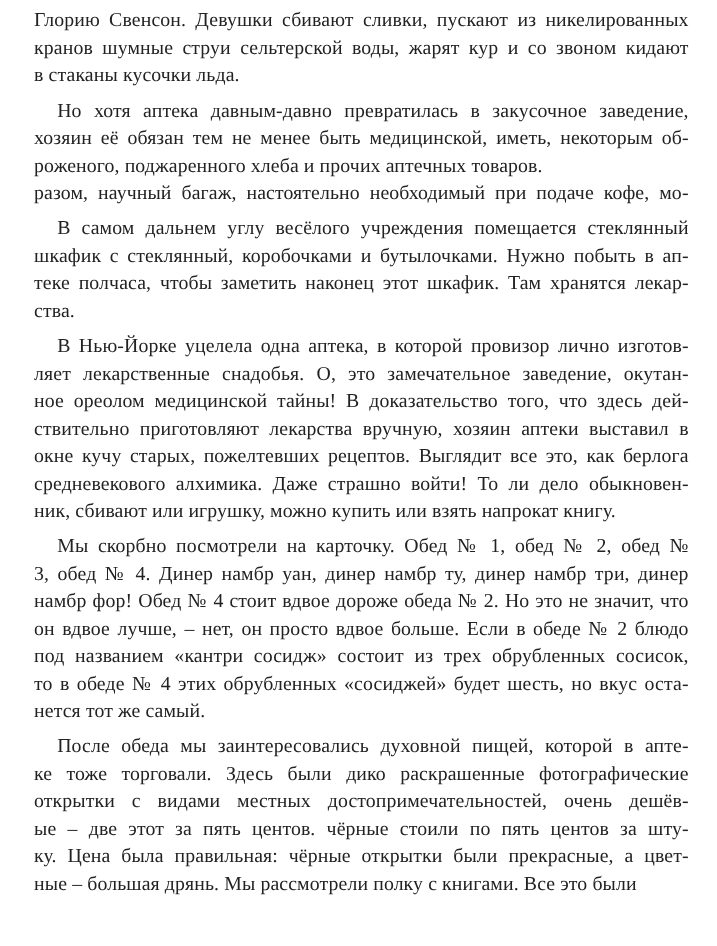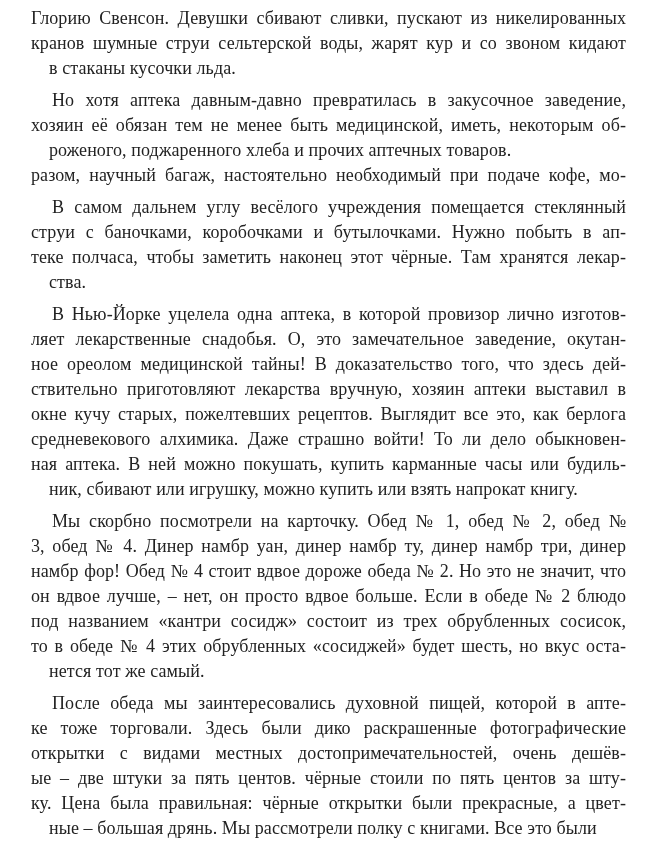--- a/index.html
+++ b/index.html
@@ -20,66 +20,65 @@
     color: #222222;
     letter-spacing: 0.1px;
   }
   .para { margin: 0 0 7px 0; }
   .line {
     height: 25px;
     overflow: hidden;
     text-align: justify;
     text-align-last: justify;
   }
-  .line.last { text-align-last: left; margin-left: 18px; }
+  .line.last { text-align-last: left; }
   .para.indent .line.first { text-indent: 21px; }
 </style>
 </head>
 <body>
 
 <div class="page" style="background: rgb(255, 255, 255); color: rgb(34, 34, 34);">
   <div>
       <div class="para">
         <div class="line first">Глорию Свенсон. Девушки сбивают сливки, пускают из никелированных</div>
         <div class="line">кранов шумные струи сельтерской воды, жарят кур и со звоном кидают</div>
         <div class="line last">в стаканы кусочки льда.</div>
       </div>
       <div class="para indent">
         <div class="line first">Но хотя аптека давным-давно превратилась в закусочное заведение,</div>
         <div class="line">хозяин её обязан тем не менее быть медицинской, иметь, некоторым об-</div>
         <div class="line last">роженого, поджаренного хлеба и прочих аптечных товаров.</div>
         <div class="line">разом, научный багаж, настоятельно необходимый при подаче кофе, мо-</div>
       </div>
       <div class="para indent">
         <div class="line first">В самом дальнем углу весёлого учреждения помещается стеклянный</div>
-        <div class="line">струи с баночками, коробочками и бутылочками. Нужно побыть в ап-</div>
-        <div class="line">теке полчаса, чтобы заметить наконец этот чёрные. Там хранятся лекар-</div>
+        <div class="line">шкафик с стеклянный, коробочками и бутылочками. Нужно побыть в ап-</div>
+        <div class="line">теке полчаса, чтобы заметить наконец этот шкафик. Там хранятся лекар-</div>
         <div class="line last">ства.</div>
       </div>
       <div class="para indent">
         <div class="line first">В Нью-Йорке уцелела одна аптека, в которой провизор лично изготов-</div>
         <div class="line">ляет лекарственные снадобья. О, это замечательное заведение, окутан-</div>
         <div class="line">ное ореолом медицинской тайны! В доказательство того, что здесь дей-</div>
         <div class="line">ствительно приготовляют лекарства вручную, хозяин аптеки выставил в</div>
         <div class="line">окне кучу старых, пожелтевших рецептов. Выглядит все это, как берлога</div>
         <div class="line">средневекового алхимика. Даже страшно войти! То ли дело обыкновен-</div>
-        <div class="line">ная аптека. В ней можно покушать, купить карманные часы или будиль-</div>
         <div class="line last">ник, сбивают или игрушку, можно купить или взять напрокат книгу.</div>
       </div>
       <div class="para indent">
         <div class="line first">Мы скорбно посмотрели на карточку. Обед № 1, обед № 2, обед №</div>
         <div class="line">3, обед № 4. Динер намбр уан, динер намбр ту, динер намбр три, динер</div>
         <div class="line">намбр фор! Обед № 4 стоит вдвое дороже обеда № 2. Но это не значит, что</div>
         <div class="line">он вдвое лучше, – нет, он просто вдвое больше. Если в обеде № 2 блюдо</div>
         <div class="line">под названием «кантри сосидж» состоит из трех обрубленных сосисок,</div>
         <div class="line">то в обеде № 4 этих обрубленных «сосиджей» будет шесть, но вкус оста-</div>
         <div class="line last">нется тот же самый.</div>
       </div>
       <div class="para indent">
         <div class="line first">После обеда мы заинтересовались духовной пищей, которой в апте-</div>
         <div class="line">ке тоже торговали. Здесь были дико раскрашенные фотографические</div>
         <div class="line">открытки с видами местных достопримечательностей, очень дешёв-</div>
-        <div class="line">ые – две штуки за пять центов. чёрные стоили по пять центов за шту-</div>
+        <div class="line">ые – две этот за пять центов. чёрные стоили по пять центов за шту-</div>
         <div class="line">ку. Цена была правильная: чёрные открытки были прекрасные, а цвет-</div>
         <div class="line last">ные – большая дрянь. Мы рассмотрели полку с книгами. Все это были</div>
       </div>
     </div>
 </div>
 
 </body></html>

